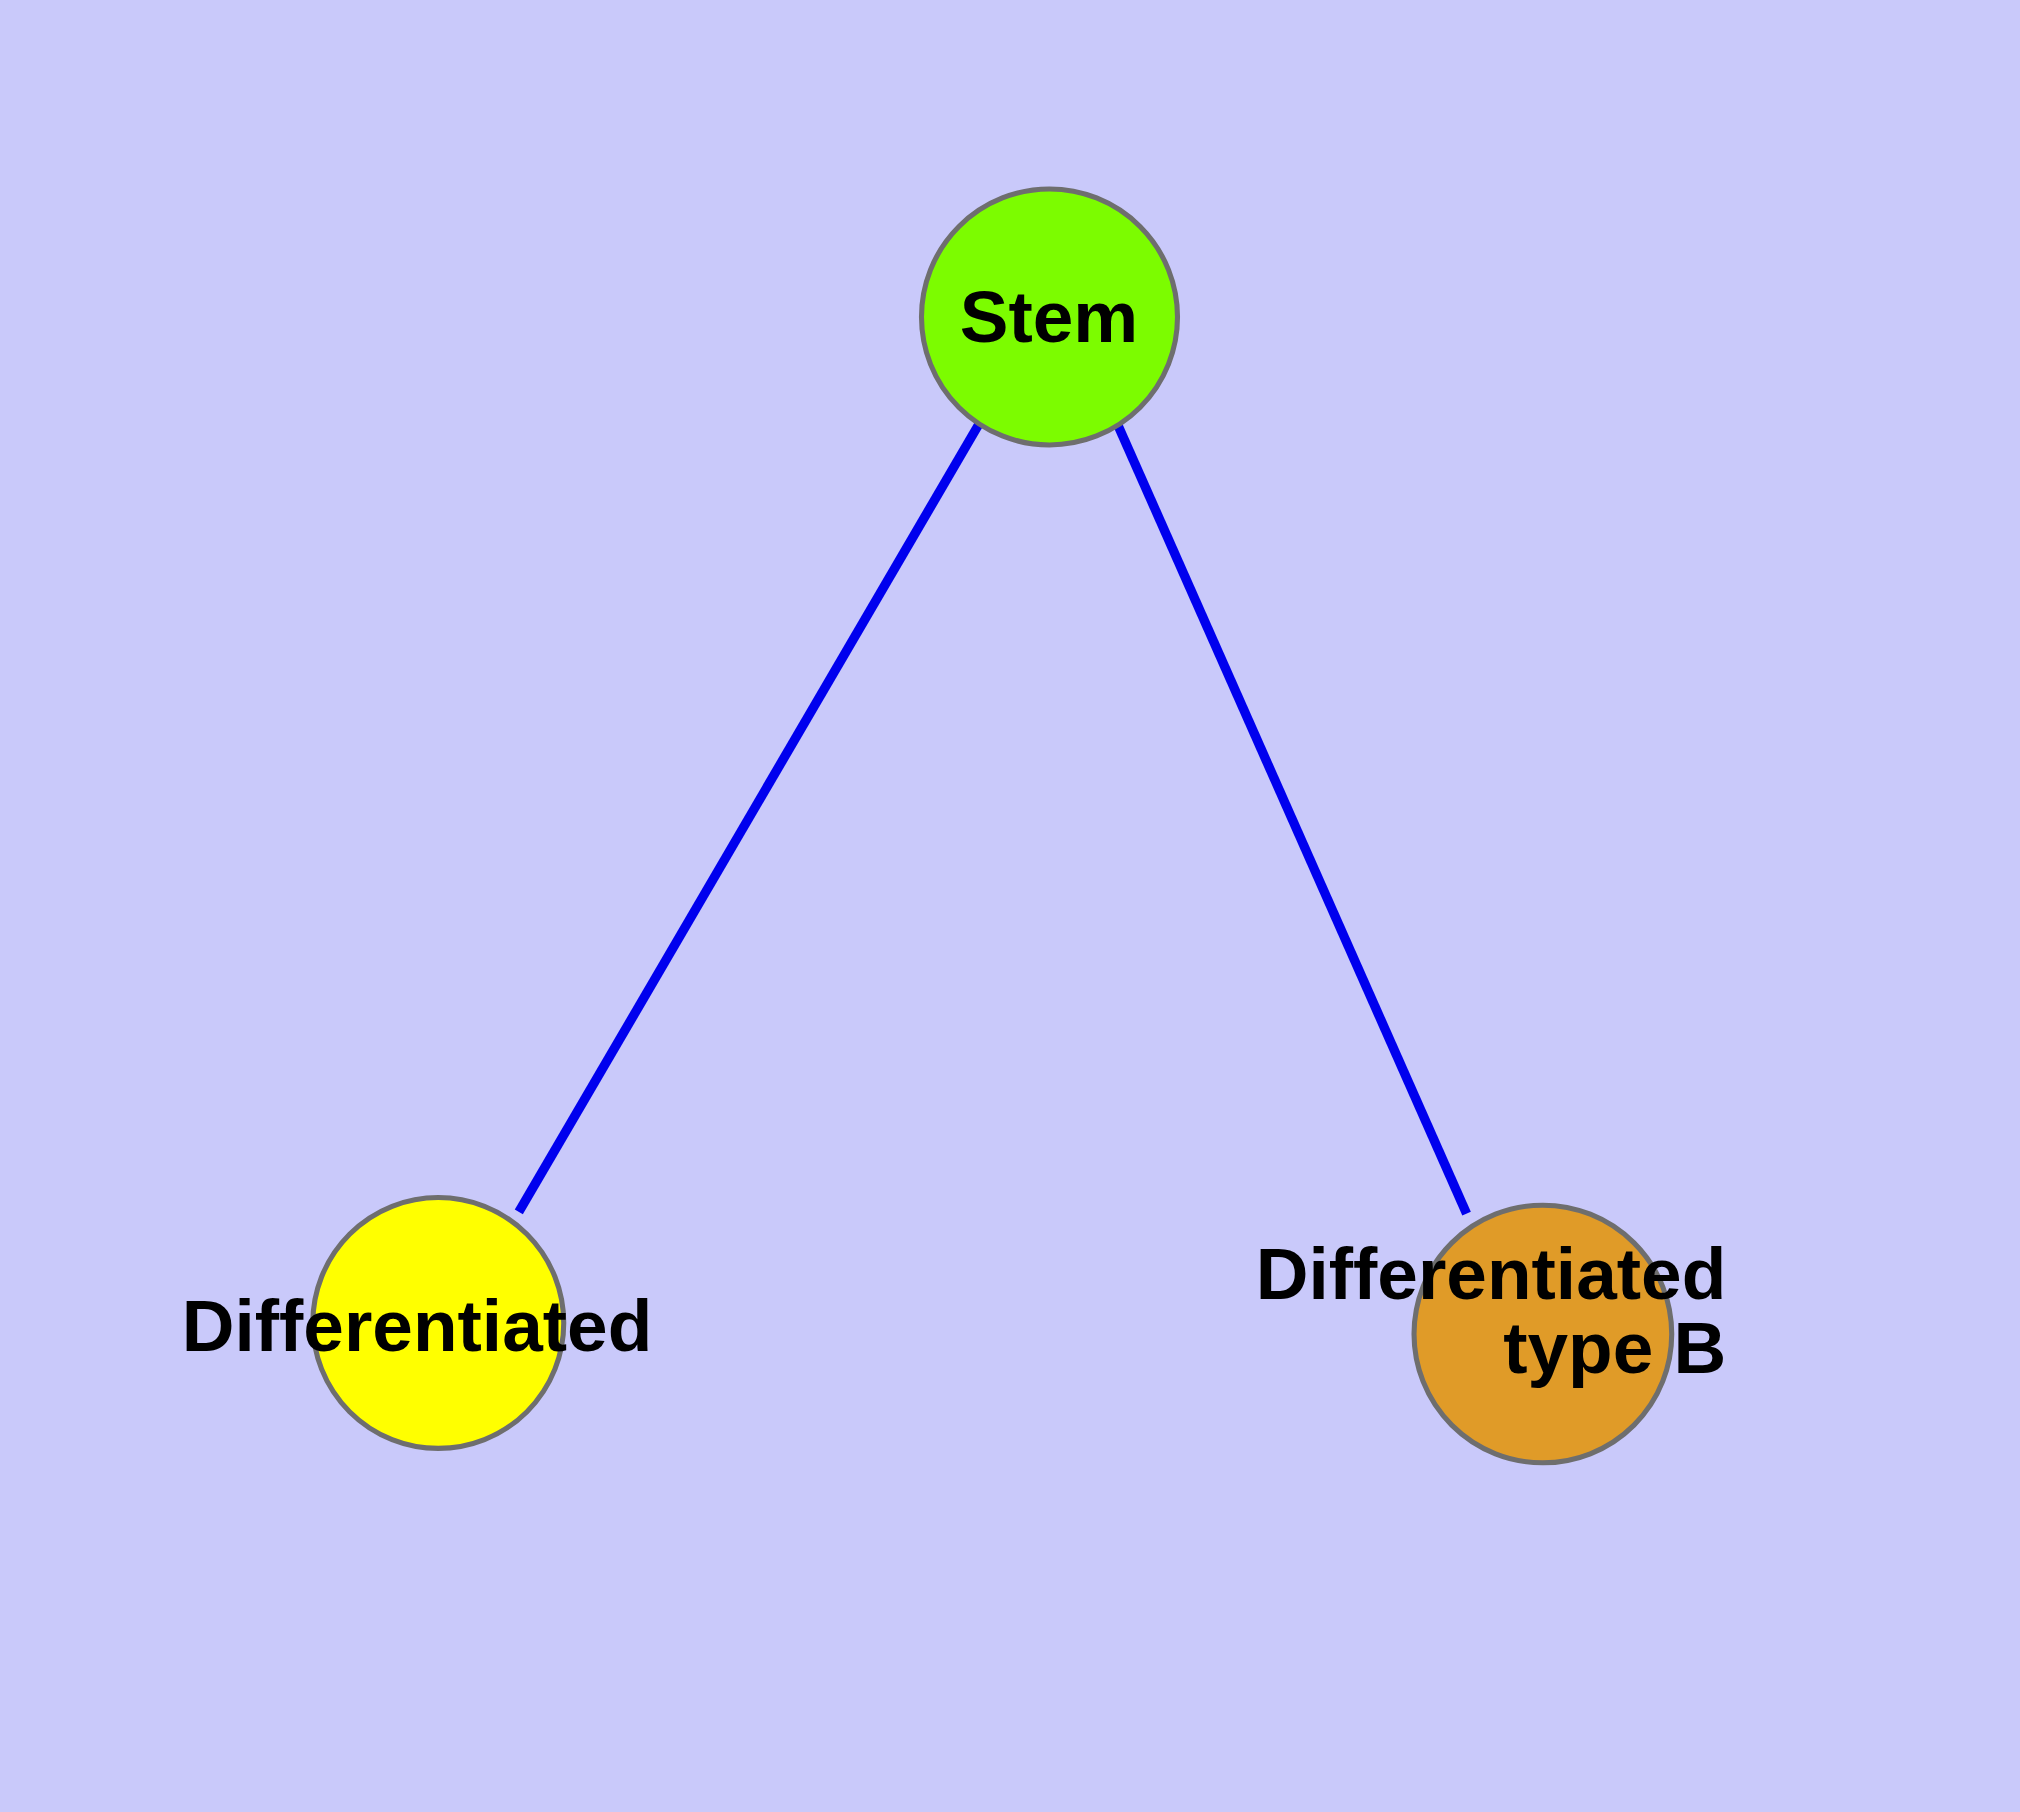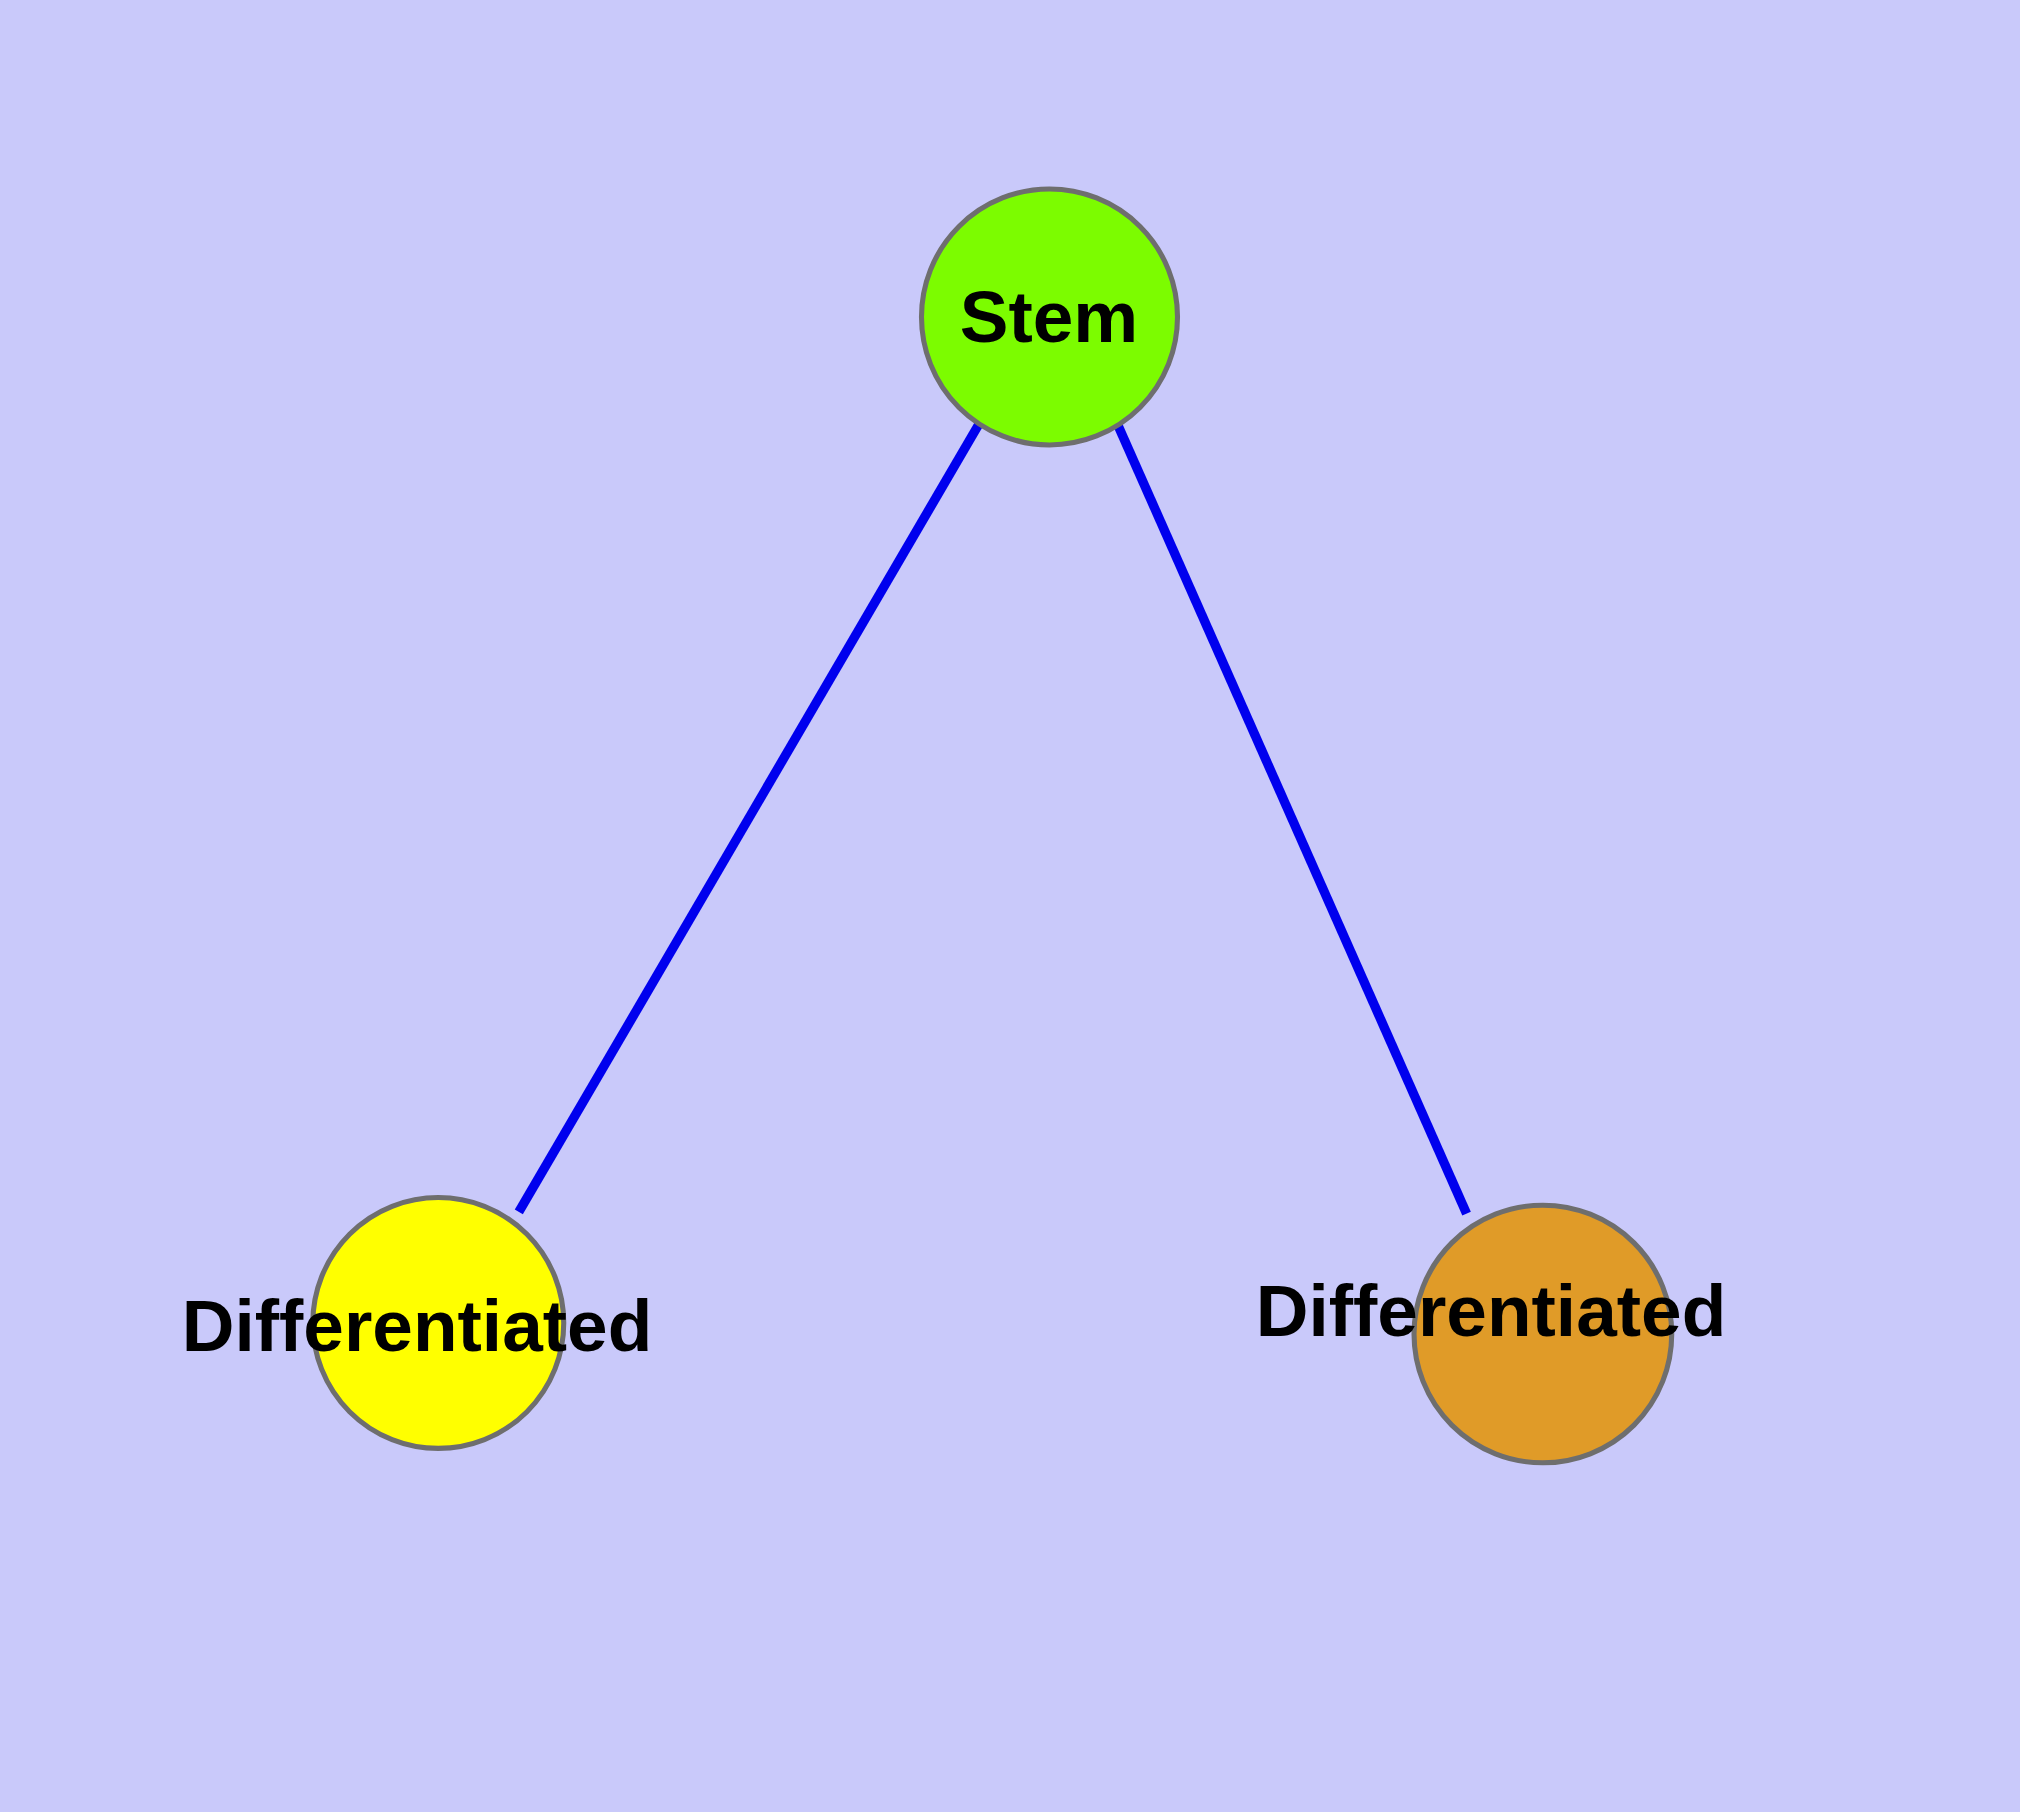--- a/index.html
+++ b/index.html
@@ -50,17 +50,17 @@
     <g id="node-layer">
         <circle cx="1238" cy="374" r="151" fill="#7cfc00" stroke="#6e6e6e" stroke-width="6"></circle>
         <circle cx="517" cy="1561" r="148" fill="#ffff00" stroke="#6e6e6e" stroke-width="6"></circle>
         <circle cx="1820" cy="1574" r="152" fill="#e09b28" stroke="#6e6e6e" stroke-width="6"></circle>
       </g>
   </svg>
 
   <div id="label-layer">
       <div class="node-label" style="left: 1049px; top: 317px; font-size: 73px; color: rgb(0, 0, 0);"><div>Stem</div></div>
       <div class="node-label" style="left: 417px; top: 1326px; font-size: 73px; color: rgb(0, 0, 0);"><div>Differentiated</div></div>
-      <div class="node-label" style="left: 1491px; top: 1311px; font-size: 73px; color: rgb(0, 0, 0);"><div>Differentiated</div></div>
+      <div class="node-label" style="left: 1491px; top: 1311px; font-size: 73px; color: rgb(0, 0, 0);"><div>Differentiated</div><div>type B</div></div>
     </div>
 
 </div>
 
 
 </body></html>

